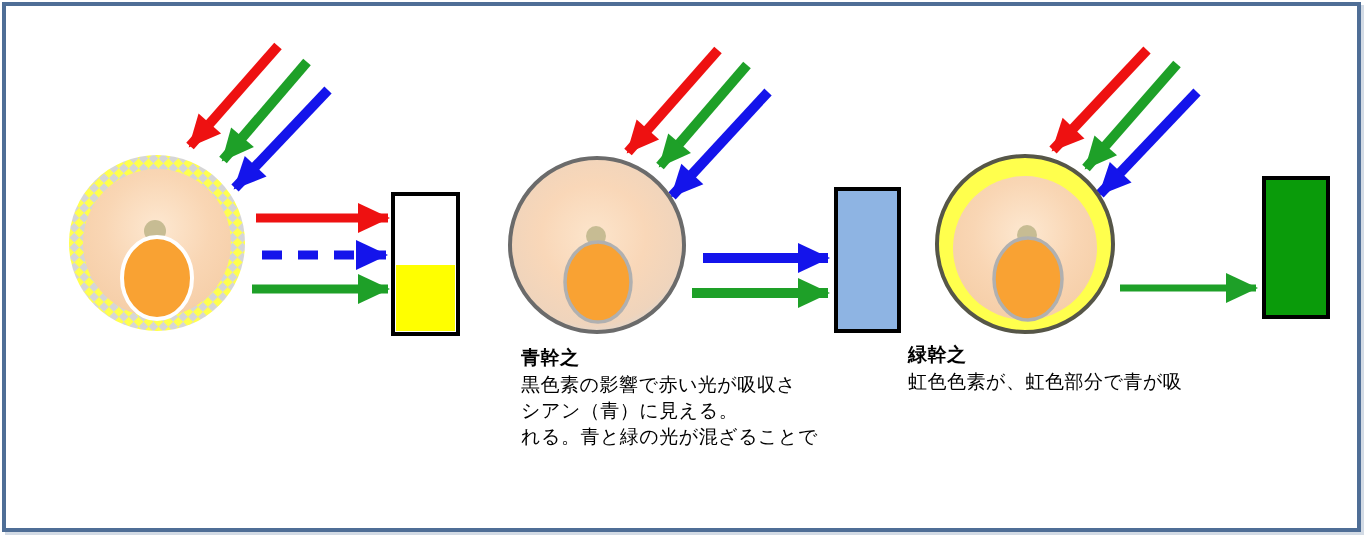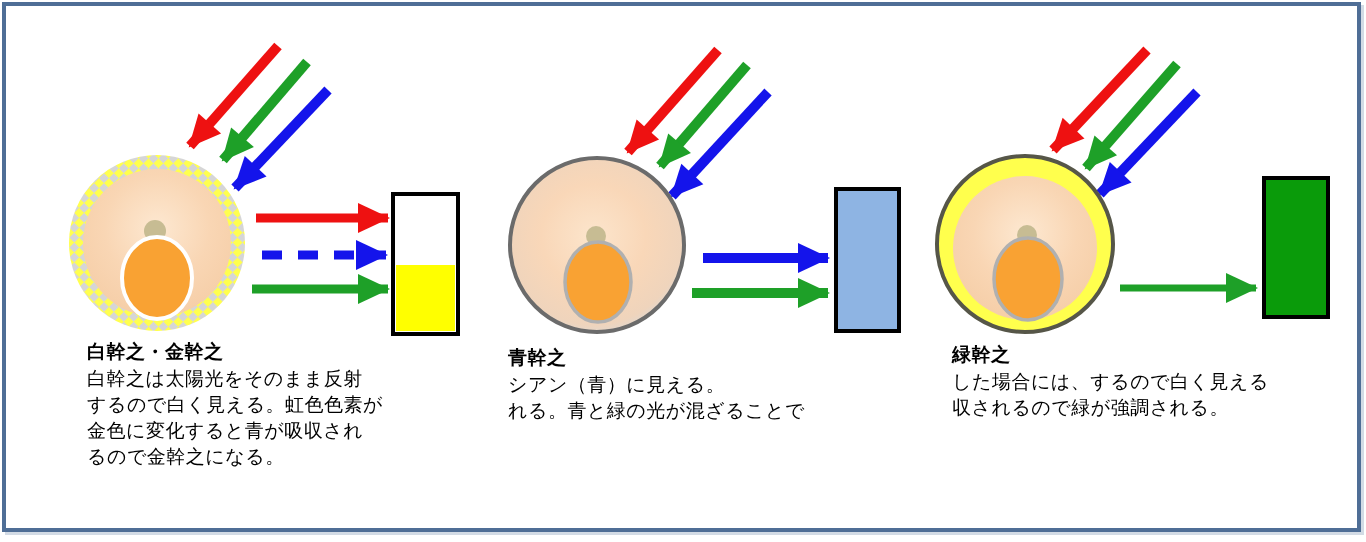--- a/index.html
+++ b/index.html
@@ -27,22 +27,22 @@
     letter-spacing:0.5px;
     white-space:nowrap;
   }
   .caption-title{
     font-family:"DejaVu Sans", sans-serif;
     font-weight:bold;
     font-size:19px;
     line-height:27px;
   }
   .caption-1{left:87px;top:338px;}
-  .caption-2{left:508px;top:344px;}
-  .caption-3{left:952px;top:341px;}
+  .caption-2{left:521px;top:344px;}
+  .caption-3{left:908px;top:341px;}
 </style>
 </head>
 <body>
 
 <div class="page">
 
   <svg class="diagram" width="1366" height="542" viewBox="0 0 1366 542" xmlns="http://www.w3.org/2000/svg">
     <defs>
       <pattern id="checker" patternUnits="userSpaceOnUse" width="14" height="14" patternTransform="rotate(45 0 0)">
         <rect x="0" y="0" width="7" height="7" fill="#ffff4f"></rect>
@@ -115,34 +115,27 @@
       <circle cx="1025" cy="248" r="72" fill="url(#peachGrad)"></circle>
       <circle cx="1027" cy="235" r="10" fill="#c7bc93"></circle>
       <ellipse cx="1028" cy="279" rx="34" ry="41" stroke-width="3.5" fill="#f9a233" stroke="#b0b0b0"></ellipse>
 
       <line x1="1120" y1="288" x2="1256" y2="288" stroke-width="7" marker-end="url(#head-green)" stroke="#1ea028"></line>
 
       <rect x="1264" y="178" width="64" height="139" stroke-width="4" fill="#0a9b0a" stroke="#000000"></rect>
     </g>
   </svg>
 
-  <div class="caption caption-1">
-    <div class="caption-title">白幹之・金幹之</div>
-    <div>白幹之は太陽光をそのまま反射</div>
-    <div>するので白く見える。虹色色素が</div>
-    <div>金色に変化すると青が吸収され</div>
-    <div>るので金幹之になる。</div>
-  </div>
 
   <div class="caption caption-2">
     <div class="caption-title">青幹之</div>
+    <div>黒色素の影響で赤い光が吸収さ</div>
     <div>シアン（青）に見える。</div>
     <div>れる。青と緑の光が混ざることで</div>
   </div>
 
   <div class="caption caption-3">
     <div class="caption-title">緑幹之</div>
-    <div>した場合には、するので白く見える</div>
-    <div>収されるので緑が強調される。</div>
+    <div>虹色色素が、虹色部分で青が吸</div>
   </div>
 
   <div class="frame"></div>
 </div>
 
 </body></html>

